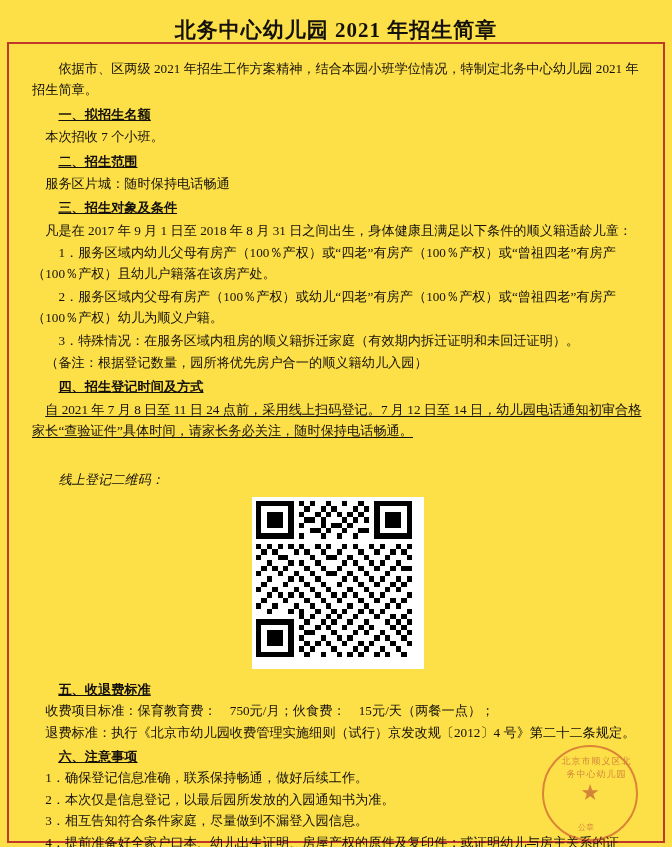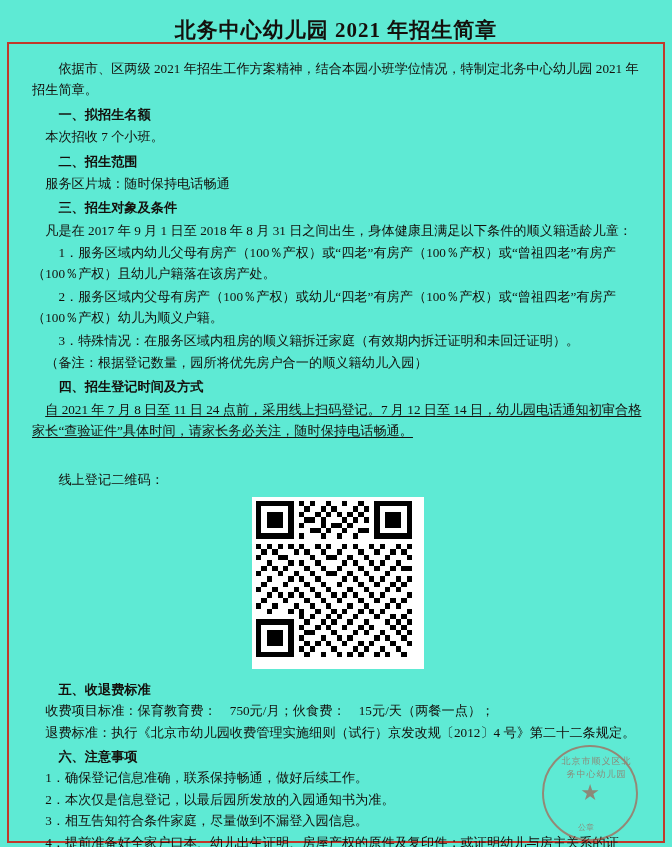--- a/index.html
+++ b/index.html
@@ -12,21 +12,21 @@
     background: #f2efe9;
     font-family: "Liberation Serif", "DejaVu Serif", serif;
     color: #14100c;
     overflow: hidden;
   }
   .page {
     position: relative;
     width: 672px;
     height: 847px;
     box-sizing: border-box;
-    background: #5eead4;
+    background: #fde047;
     padding: 4px 6px 0 6px;
   }
   .frame {
     position: absolute;
     left: 7px;
     top: 42px;
     right: 7px;
     bottom: 4px;
     border: 2px solid #c0392b;
     pointer-events: none;
@@ -50,33 +50,35 @@
   }
   p {
     margin: 0 0 1px 0;
   }
   .indent2 { text-indent: 2em; }
   .indent1 { text-indent: 1em; }
   .sec-head {
     text-indent: 2em;
     font-weight: bold;
     margin: 3px 0 1px 0;
+    text-decoration: underline;
   }
   .ul-wide {
     text-decoration: underline;
     text-underline-offset: 2px;
   }
   .blank {
     display: inline-block;
     min-width: 26px;
     text-align: center;
   }
   .qr-label {
     text-indent: 2em;
     margin-top: 28px;
+    font-style: italic;
   }
   .qr-wrap {
     display: flex;
     justify-content: center;
     margin: 6px 0 10px 0;
   }
   .qr {
     width: 164px;
     height: 164px;
     background: #ffffff;

